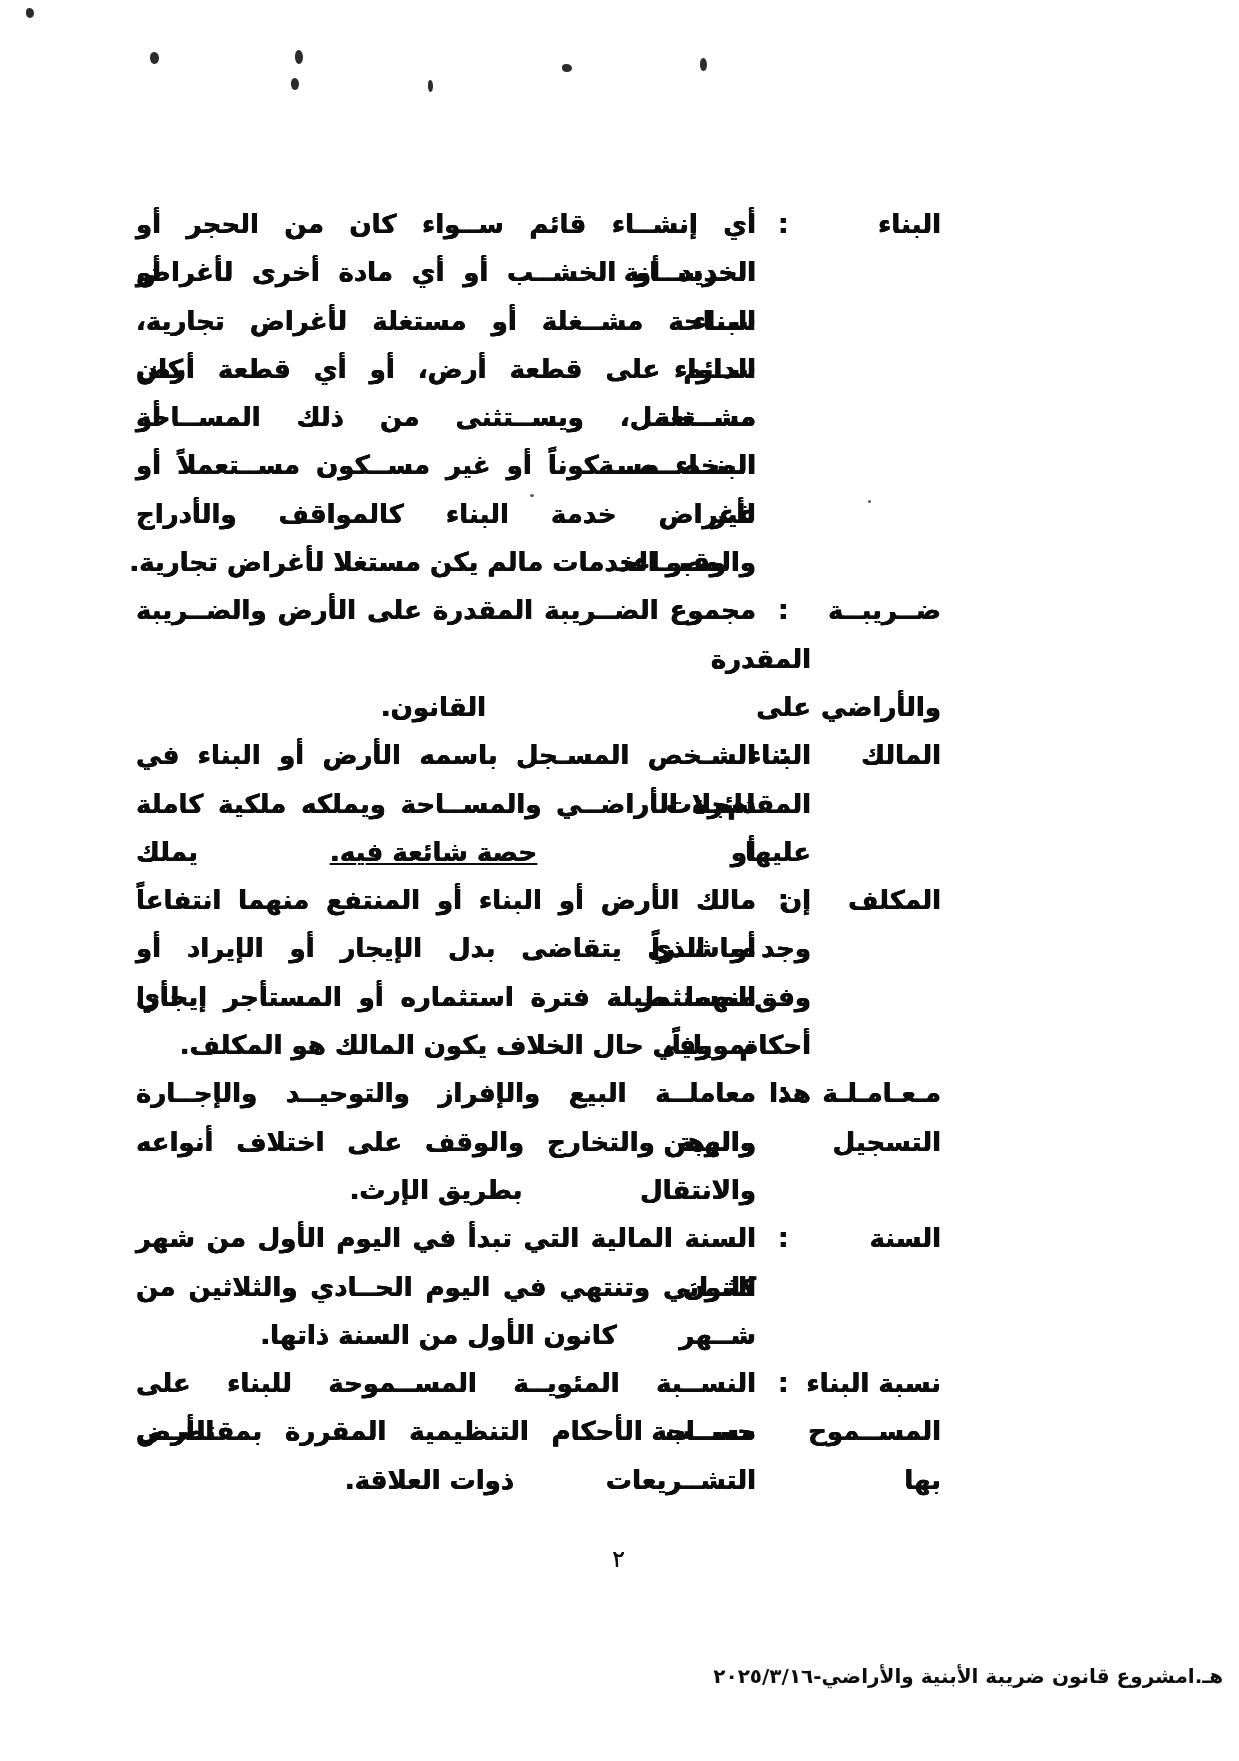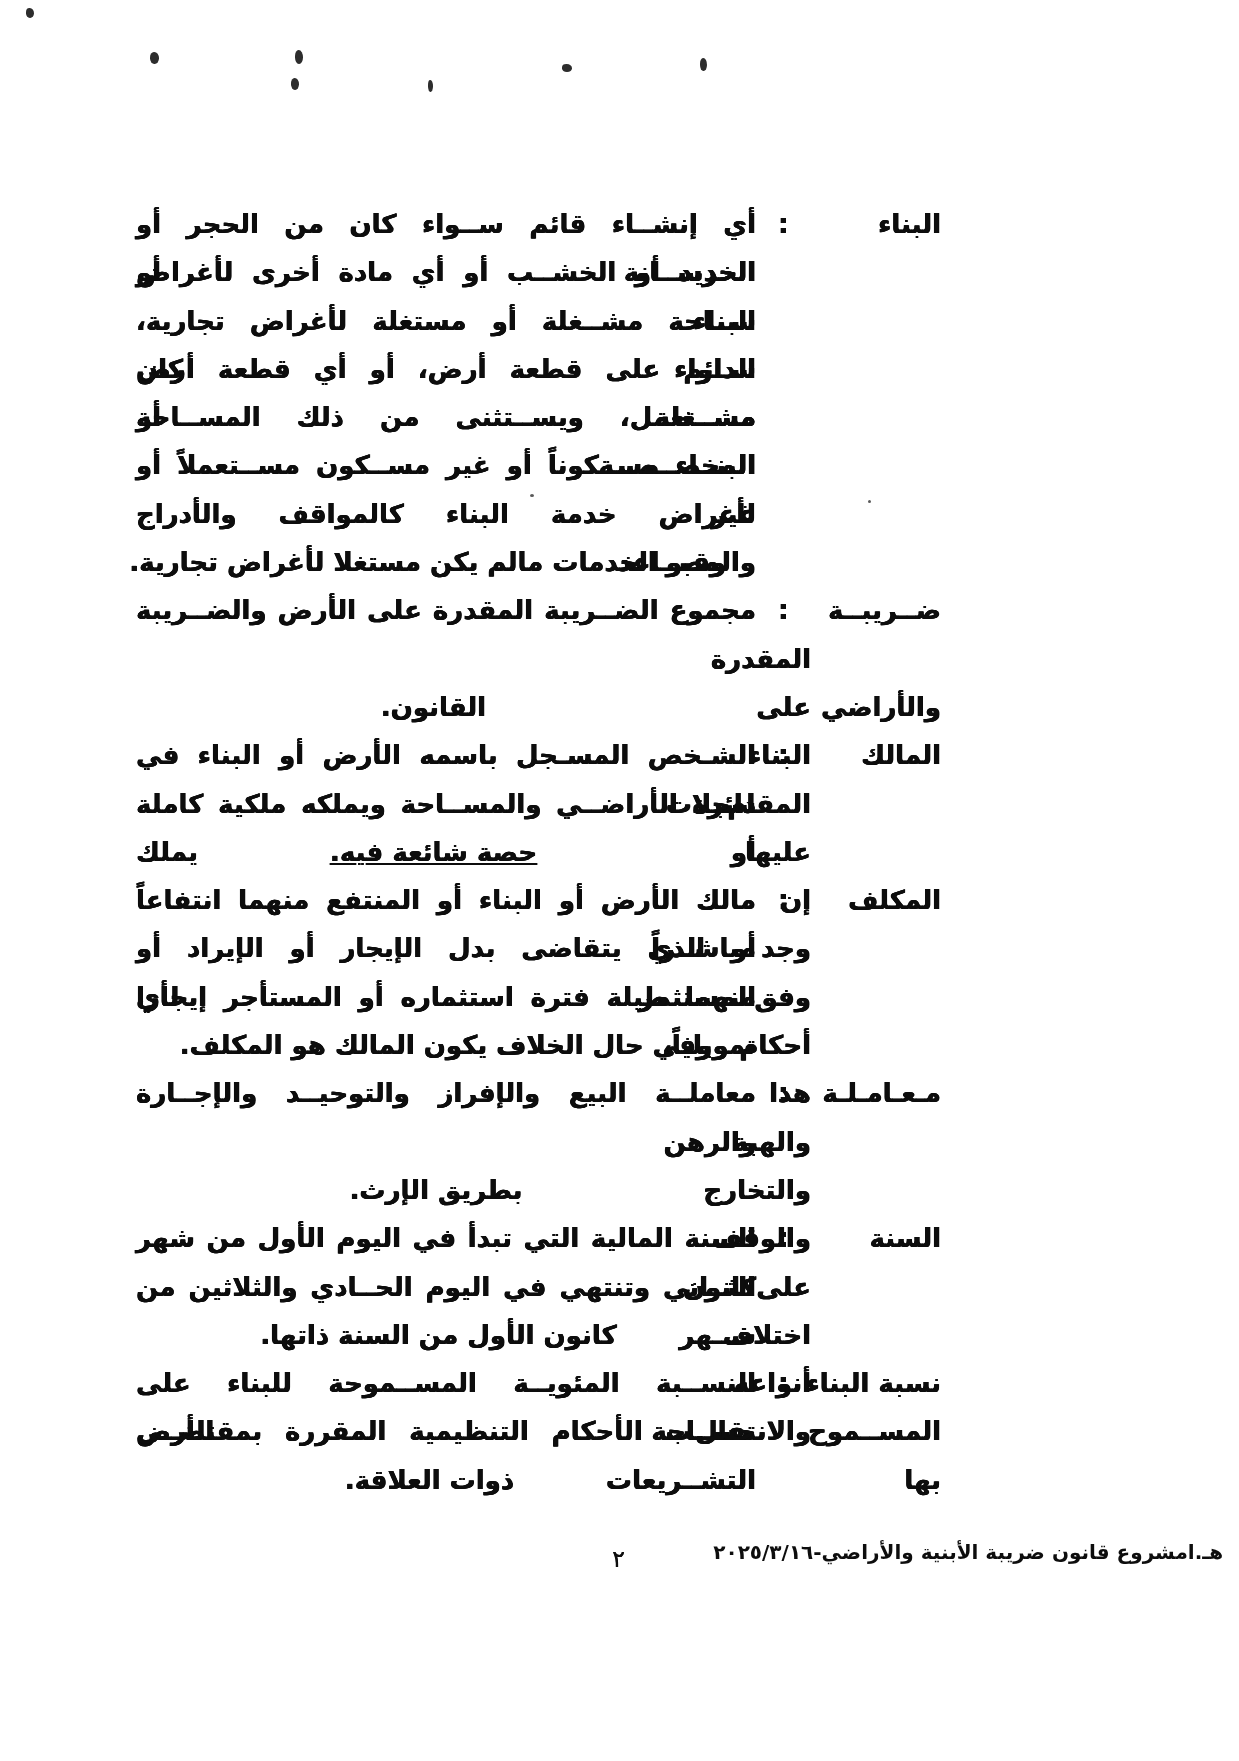--- a/index.html
+++ b/index.html
@@ -41,21 +41,21 @@
     position: absolute;
     top: 1544px;
     left: 612px;
     font-size: 24px;
     line-height: 30px;
     font-weight: normal;
     text-shadow: 0.25px 0 currentColor;
   }
   .footer {
     position: absolute;
-    top: 1536px;
+    top: 1660px;
     right: 16px;
     font-size: 20px;
     line-height: 32px;
     font-weight: bold;
     direction: rtl;
     white-space: nowrap;
   }
   .speck {
     position: absolute;
     background: #161616;
@@ -177,20 +177,21 @@
           <div class="cell body r">وفي حال الخلاف يكون المالك هو المكلف.</div>
         </div>
       </div>
       <div class="def">
         <div class="row">
           <div class="cell term">مـعـامـلـة</div>
           <div class="cell colon">:</div>
           <div class="cell body j">معاملــة البيع والإفراز والتوحيــد والإجــارة والرهن</div>
         </div>
         <div class="row">
+          <div class="cell term">التسجيل</div>
           <div class="cell colon"></div>
           <div class="cell body j">والهبة والتخارج والوقف على اختلاف أنواعه والانتقال</div>
         </div>
         <div class="row">
           <div class="cell term"></div>
           <div class="cell colon"></div>
           <div class="cell body r" style="padding-right: 20px;">بطريق الإرث.</div>
         </div>
       </div>
       <div class="def">

